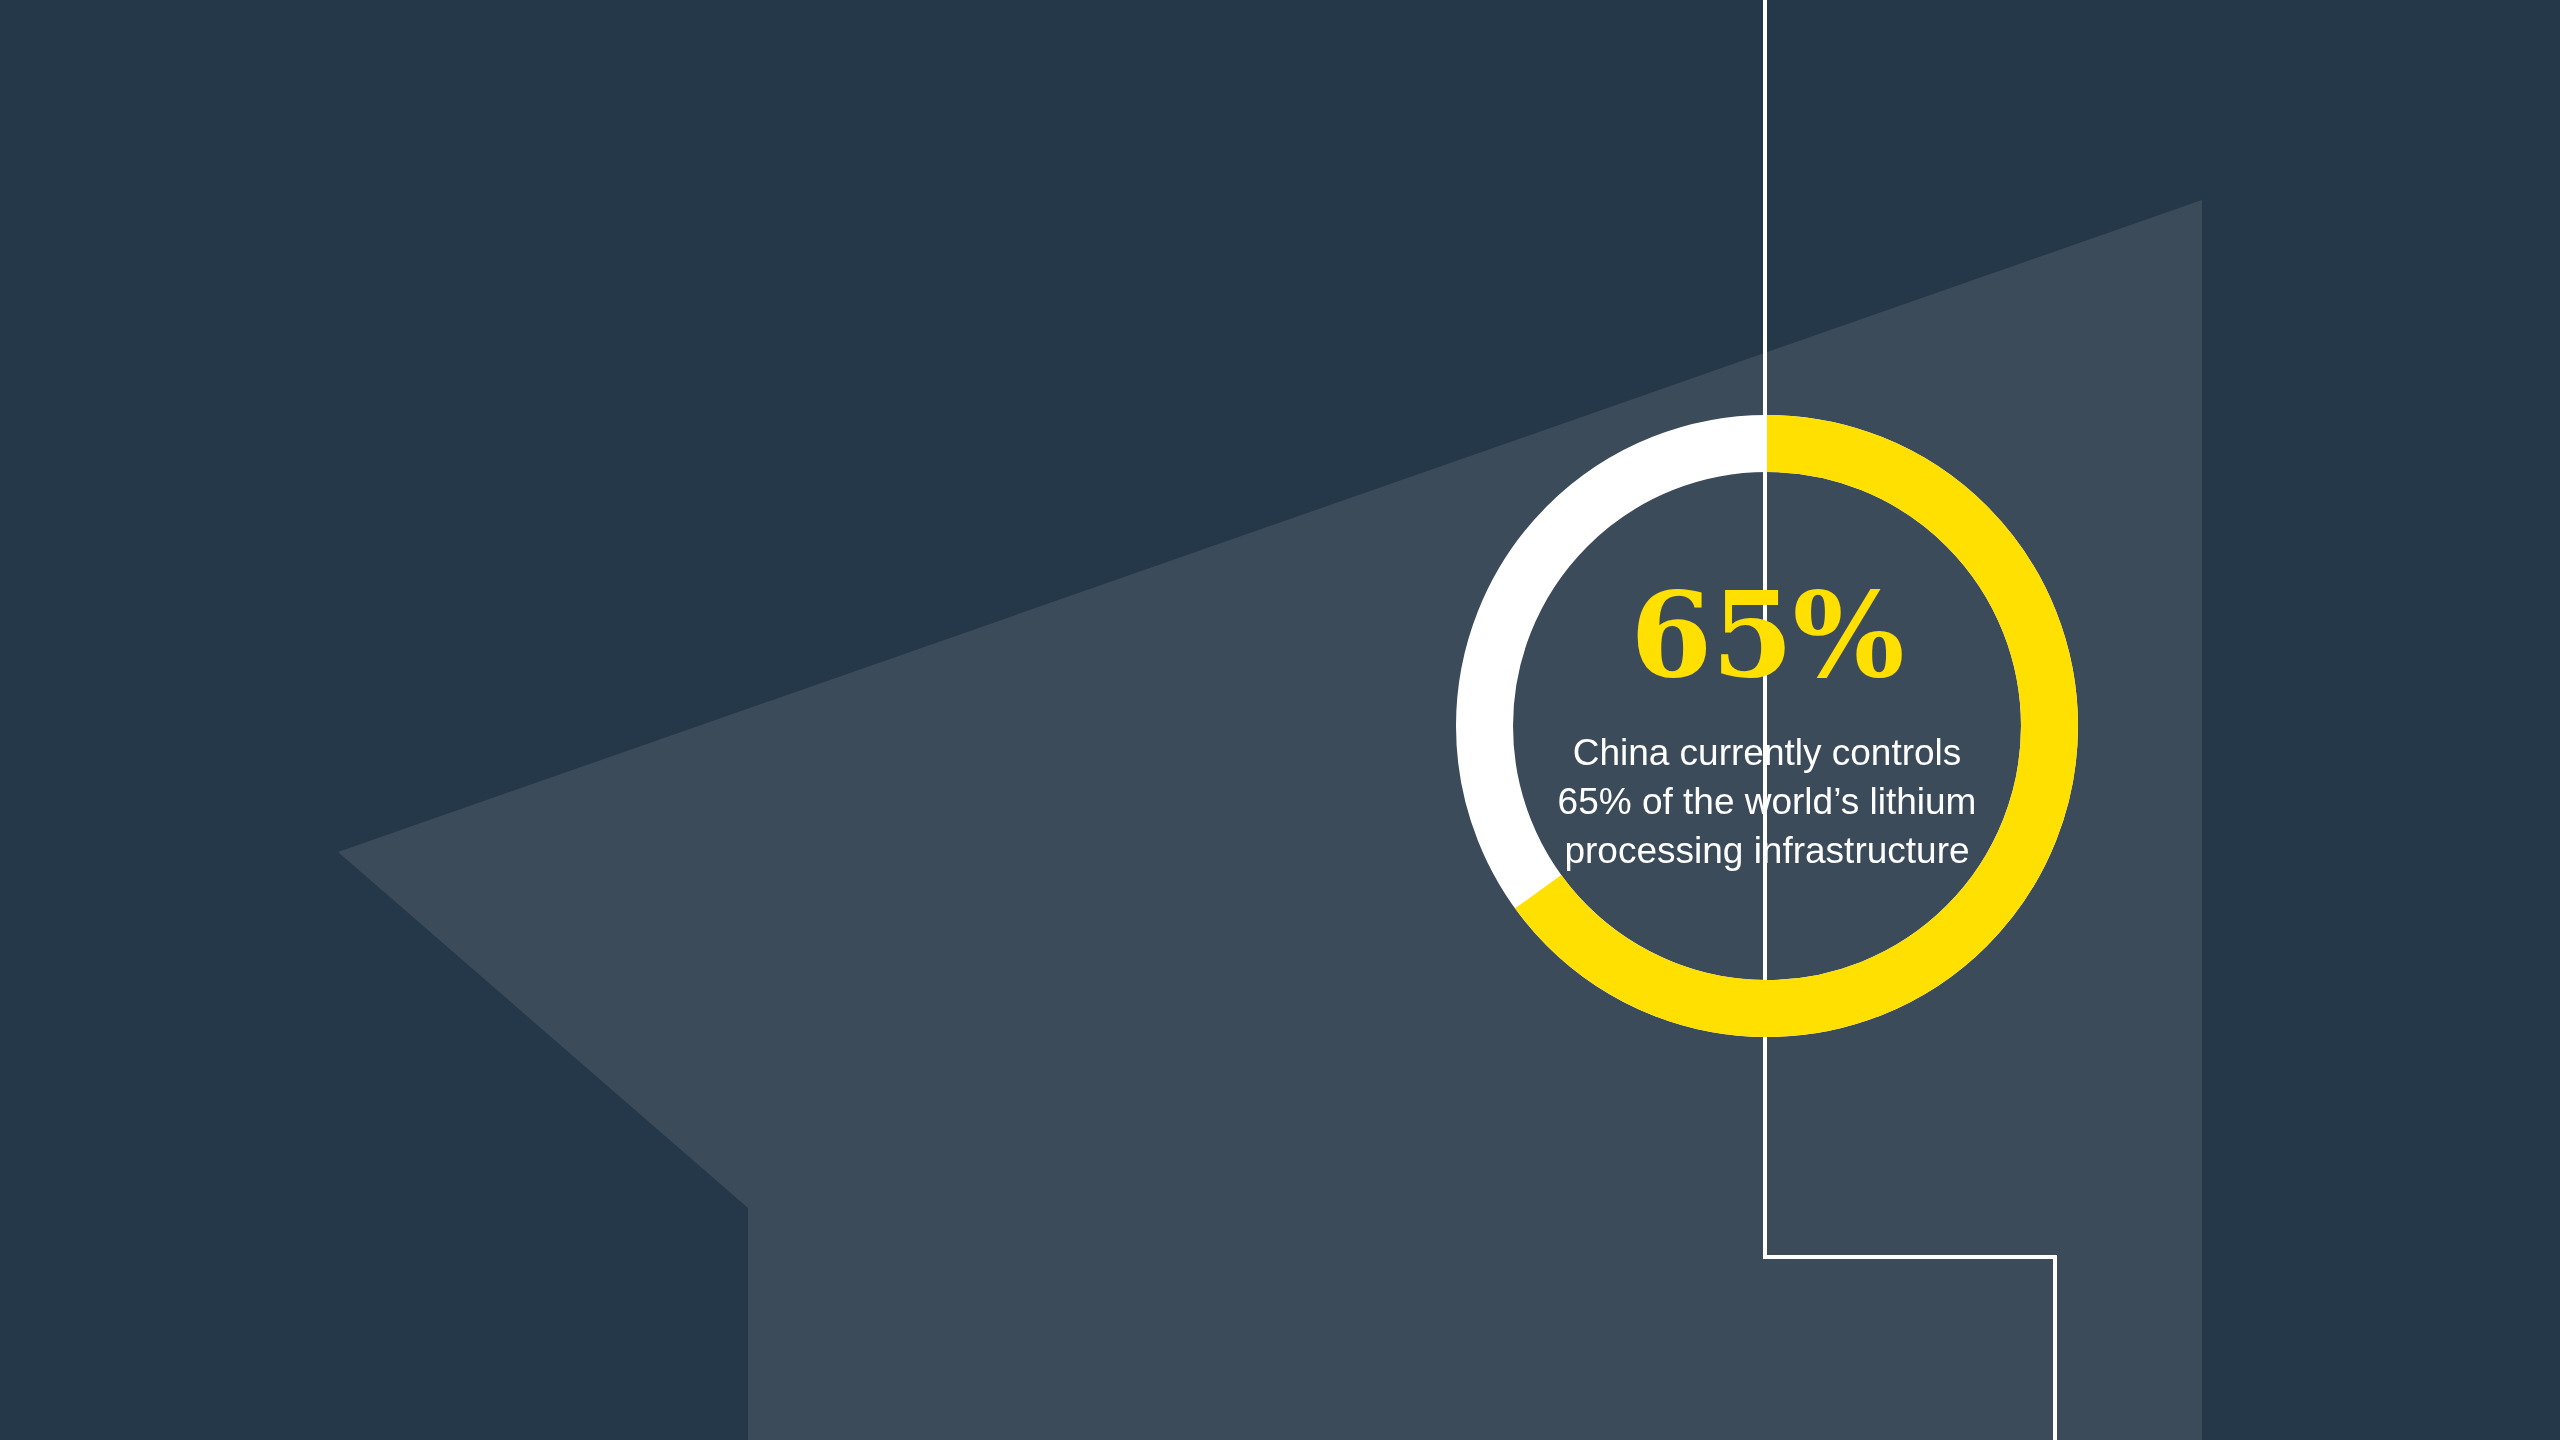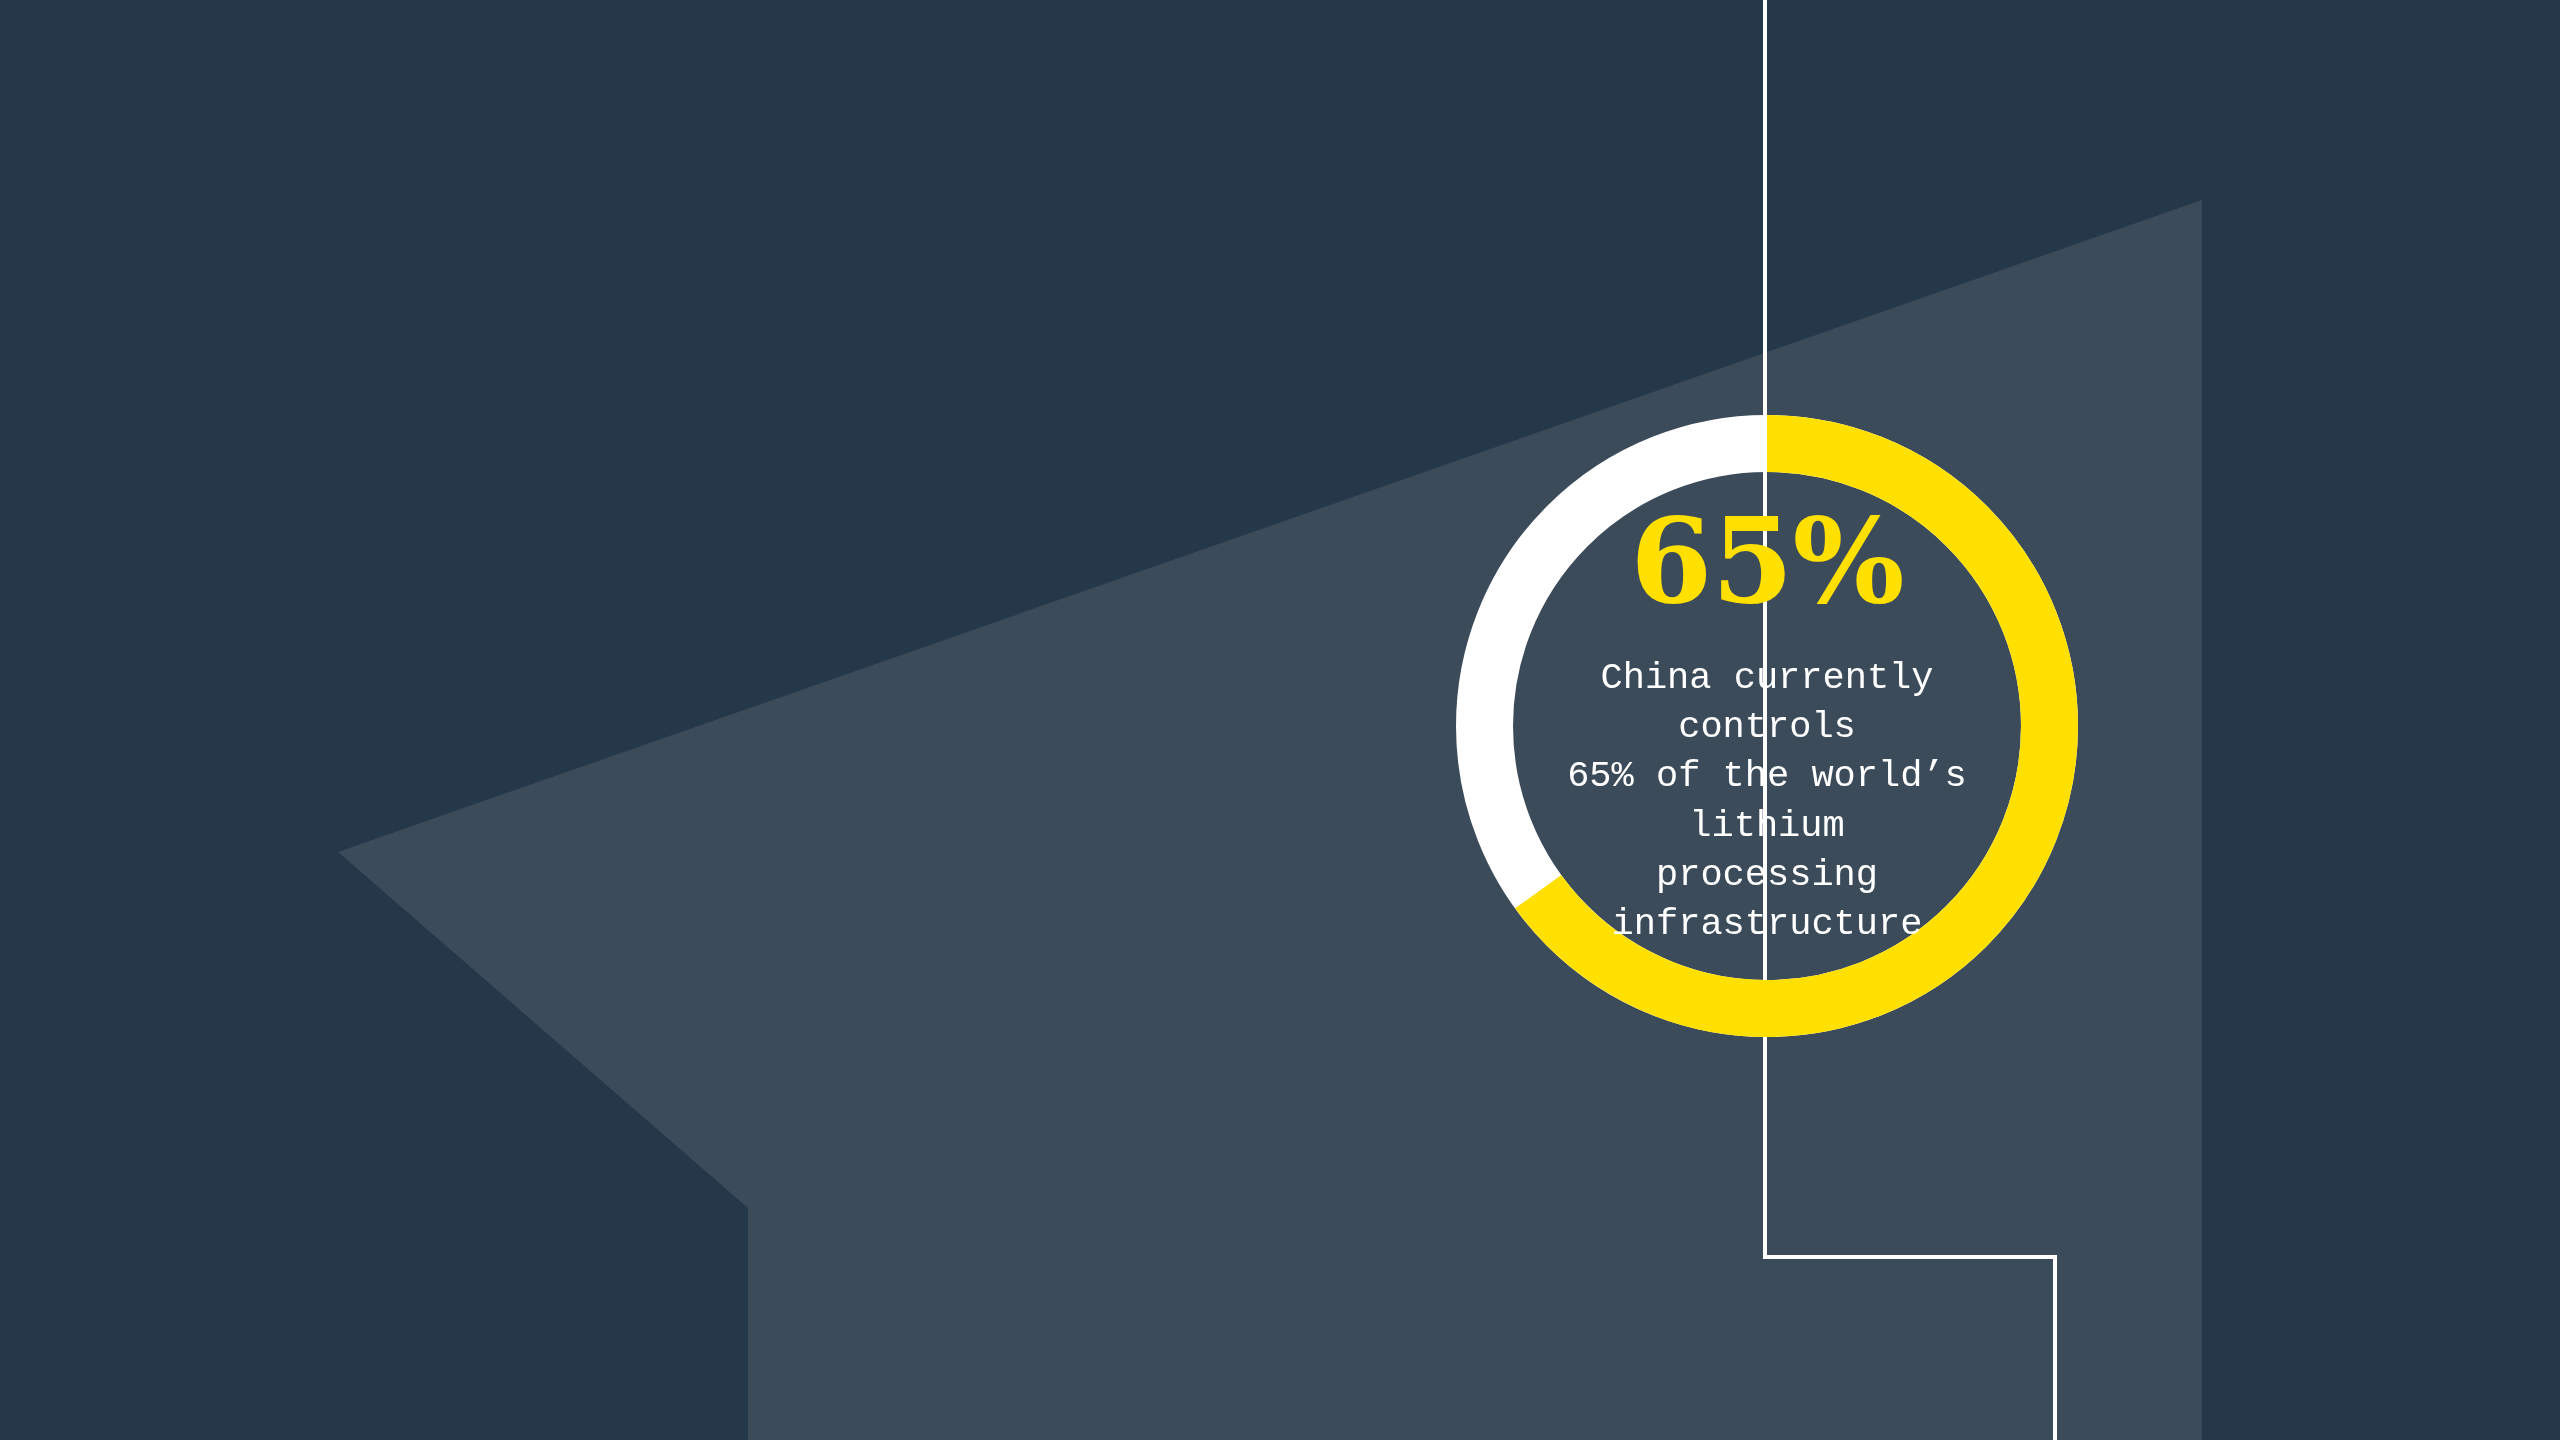--- a/index.html
+++ b/index.html
@@ -41,21 +41,21 @@
     font-weight: bold;
     font-size: 118px;
     line-height: 1;
     letter-spacing: -1px;
     color: #FFE000;
     margin: 0 0 34px 0;
     display: block;
   }
 
   #stat-caption {
-    font-family: Liberation Mono, monospace;
+    font-family: Liberation Sans, sans-serif;
     font-weight: 300;
     font-size: 37px;
     line-height: 1.33;
     color: #FFFFFF;
     margin: 0;
     display: block;
     white-space: pre-line;
   }
 </style>
 </head>

